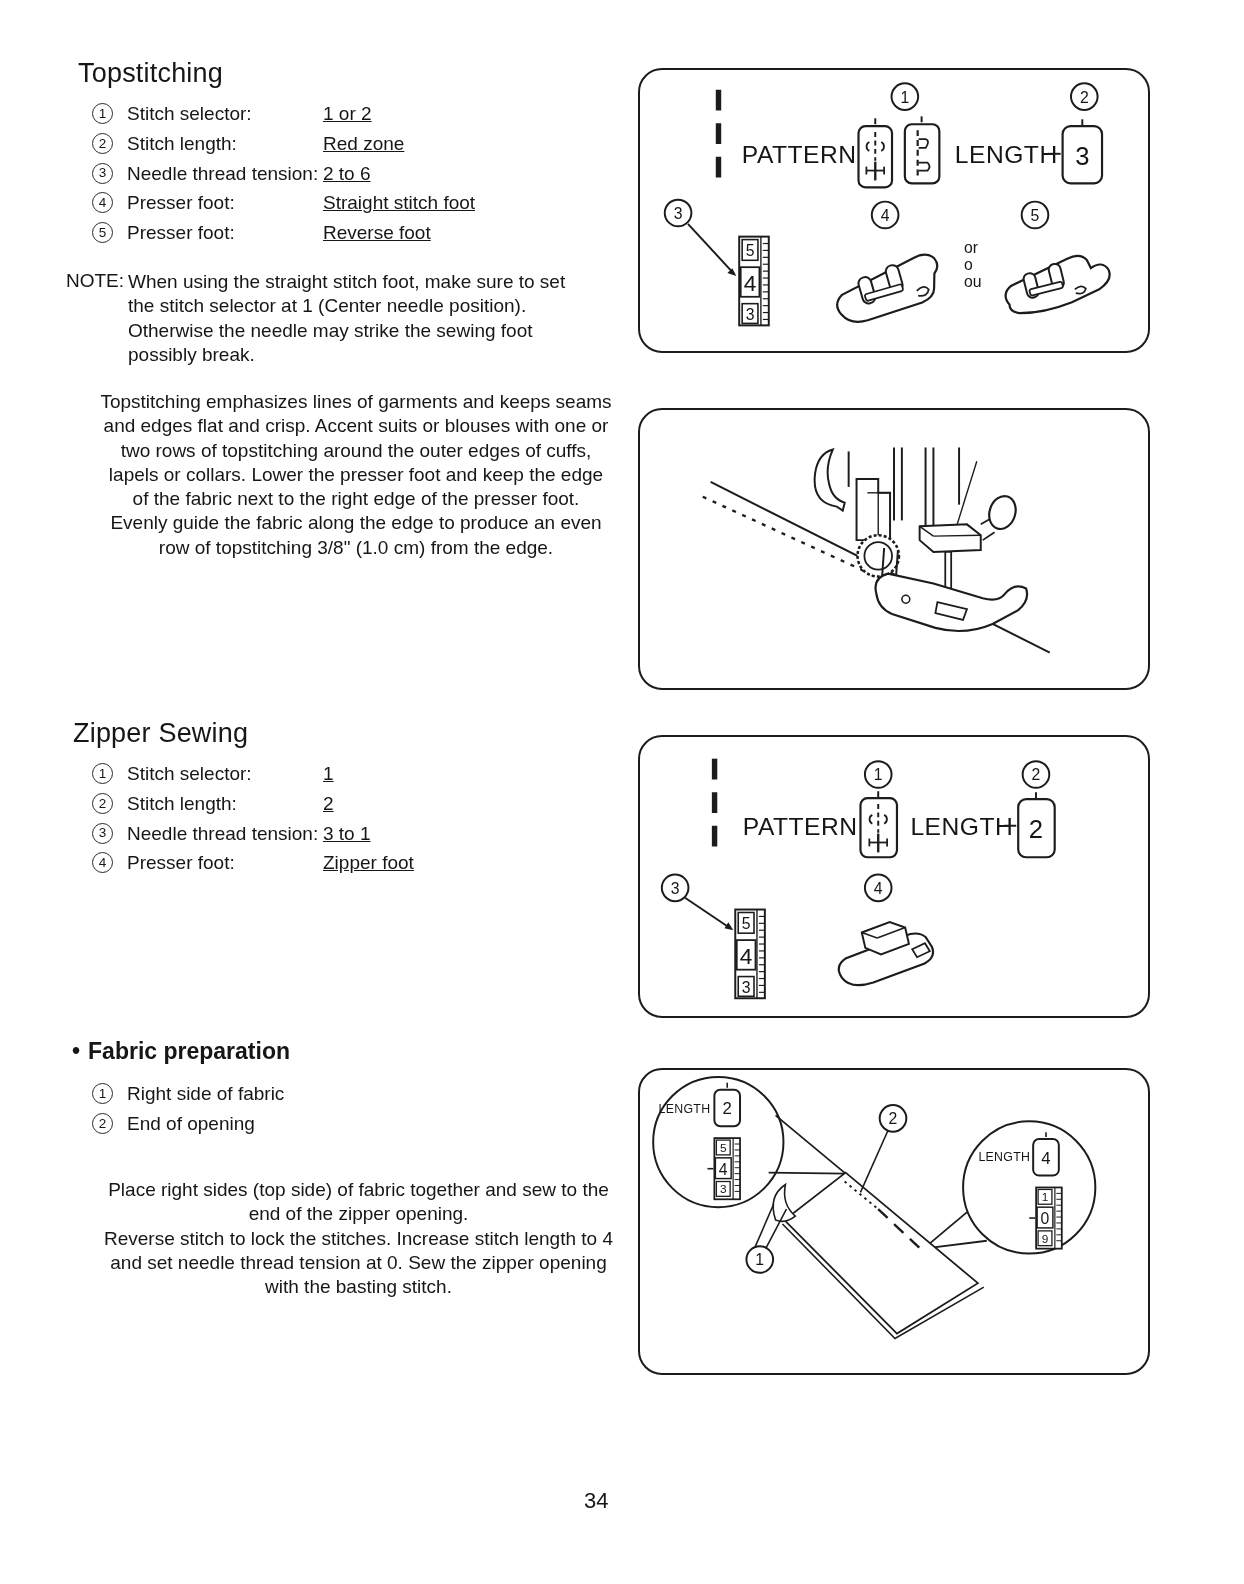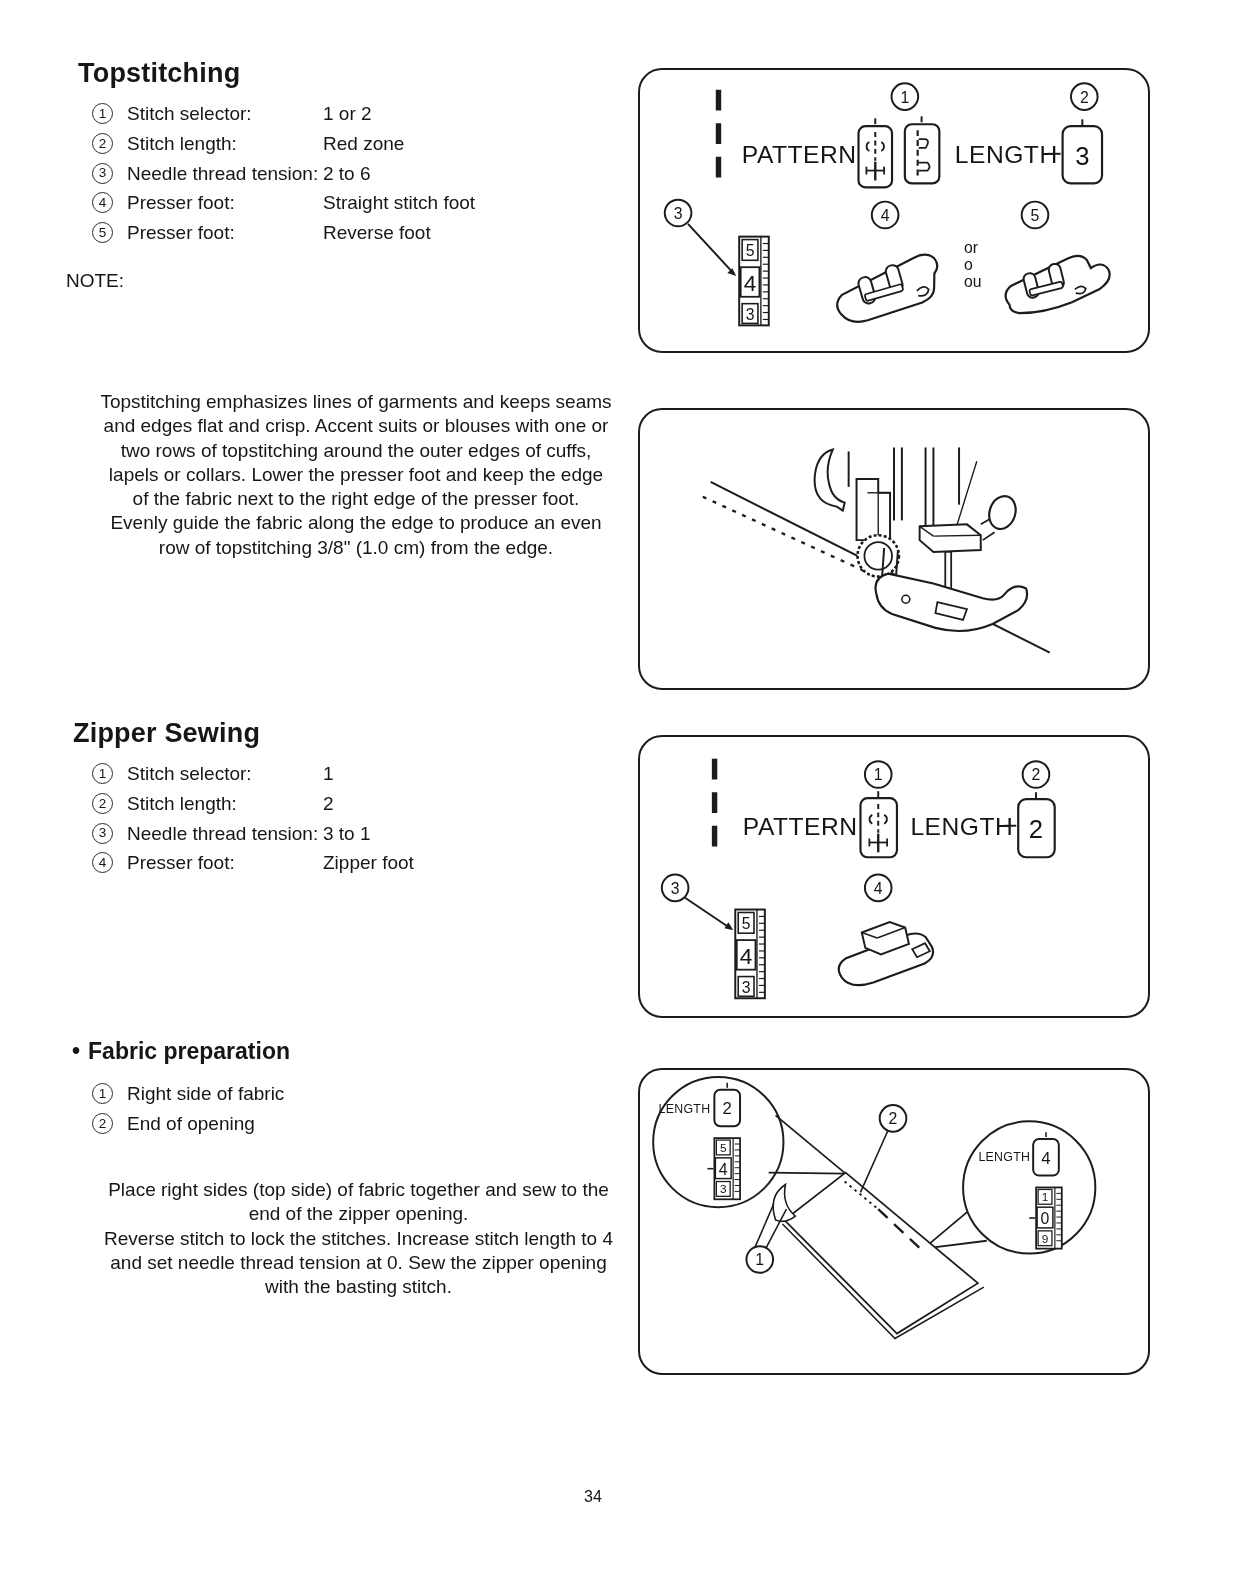--- a/index.html
+++ b/index.html
@@ -2,48 +2,48 @@
 <html><head>
 <meta charset="utf-8">
 <style>
   html,body{margin:0;padding:0;}
   body{
     width:1244px;height:1584px;background:#ffffff;position:relative;
     font-family:"Liberation Sans", sans-serif;color:#161616;
     -webkit-font-smoothing:antialiased;
   }
   .abs{position:absolute;}
-  .h1{font-size:27px;font-weight:bold;letter-spacing:0.2px;}
+  .h1{font-size:27px;font-weight:normal;letter-spacing:0.2px;}
   .h2{font-size:23px;font-weight:bold;text-align:center;}
   .bullet-dot{font-size:23px;font-weight:bold;margin-right:8px;}
   .spec-list{position:absolute;}
   .spec-row{position:relative;height:29.8px;}
   .cnum{
     position:absolute;left:0;top:3px;width:21px;height:21px;border:1.8px solid #2a2a2a;
     border-radius:50%;display:flex;align-items:center;justify-content:center;
     font-size:13.5px;line-height:1;box-sizing:border-box;
   }
   .spec-label{position:absolute;left:35px;top:3px;font-size:19px;}
-  .spec-value{position:absolute;left:231px;top:3px;font-size:19px;}
+  .spec-value{position:absolute;left:231px;top:3px;font-size:19px;text-decoration:underline;}
   .para{font-size:19px;line-height:24.3px;white-space:pre-line;text-align:center;}
   .note-wrap{display:flex;}
   .note-label{font-size:19px;font-weight:normal;width:62px;flex:0 0 62px;}
   .note-text{font-size:19px;line-height:24.3px;white-space:pre-line;width:480px;}
   .dbox{
     position:absolute;border:2.3px solid #1c1c1c;border-radius:24px;background:#fff;
     box-sizing:border-box;
   }
   .dbox svg{display:block;width:100%;height:100%;}
   svg text{font-family:"Liberation Sans", sans-serif;fill:#161616;}
   .lbl{font-size:25px;letter-spacing:0.5px;}
   .lbl-sm{font-size:12.5px;letter-spacing:0.3px;}
   .ln{stroke:#1c1c1c;fill:none;}
   .fw{fill:#ffffff;stroke:#1c1c1c;}
   .callout-t{font-size:16px;text-anchor:middle;}
-  .page-num{font-size:16px;}
+  .page-num{font-size:22px;}
 </style>
 </head>
 <body>
 
 <div class="abs h1" style="left:78px;top:58px">Topstitching</div>
 
 <div class="spec-list" style="left:92px;top:100px;width:540px">
   <div class="spec-row">
     <span class="cnum">1</span>
     <span class="spec-label">Stitch selector:</span>
@@ -66,20 +66,24 @@
   </div>
   <div class="spec-row">
     <span class="cnum">5</span>
     <span class="spec-label">Presser foot:</span>
     <span class="spec-value">Reverse foot</span>
   </div>
 </div>
 
 <div class="abs note-wrap" style="left:66px;top:270px;width:560px">
   <span class="note-label">NOTE:</span>
+  <span class="note-text">When using the straight stitch foot, make sure to set
+the stitch selector at 1 (Center needle position).
+Otherwise the needle may strike the sewing foot
+possibly break.</span>
 </div>
 
 <div class="abs para" style="left:66px;top:390px;width:580px">Topstitching emphasizes lines of garments and keeps seams
 and edges flat and crisp. Accent suits or blouses with one or
 two rows of topstitching around the outer edges of cuffs,
 lapels or collars.  Lower the presser foot and keep the edge
 of the fabric next to the right edge of the presser foot.
 Evenly guide the fabric along the edge to produce an even
 row of topstitching 3/8" (1.0 cm) from the edge.</div>
 

